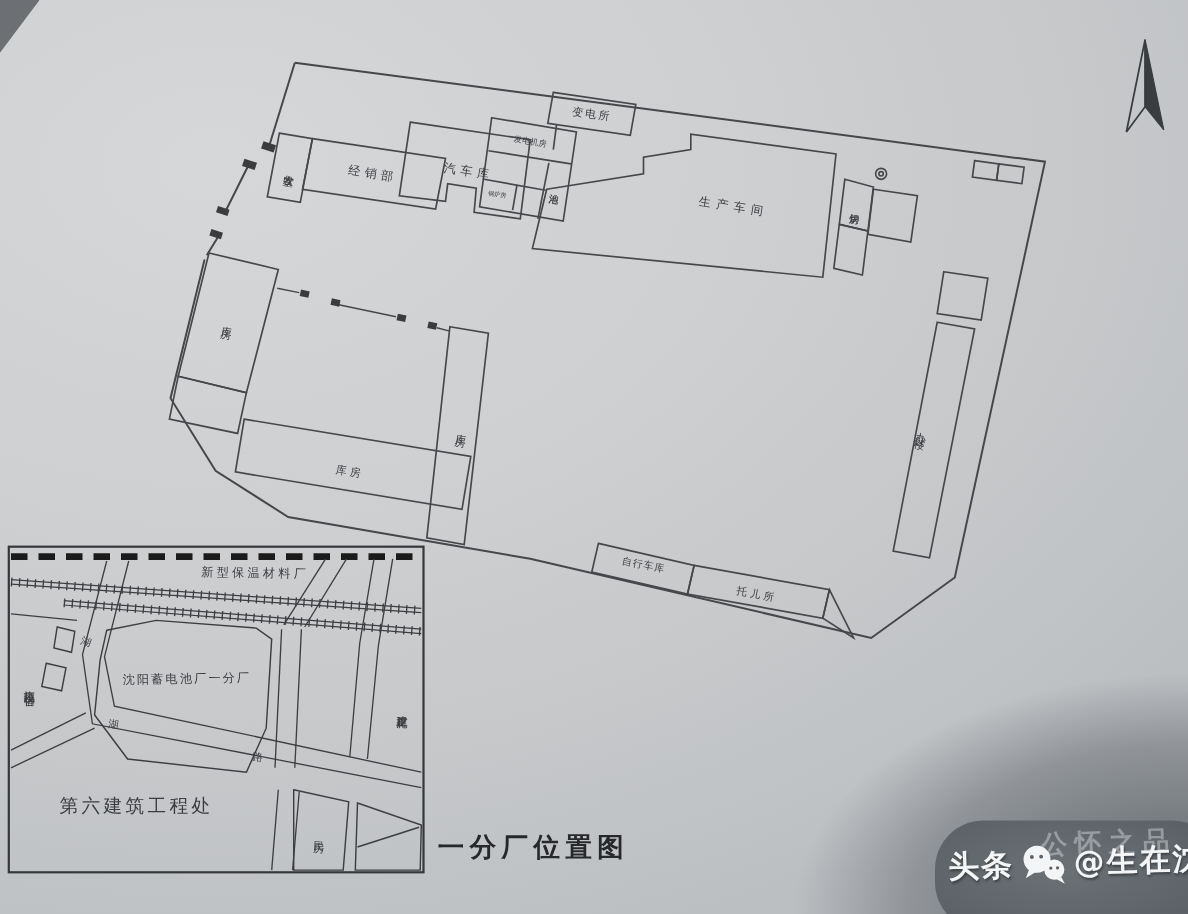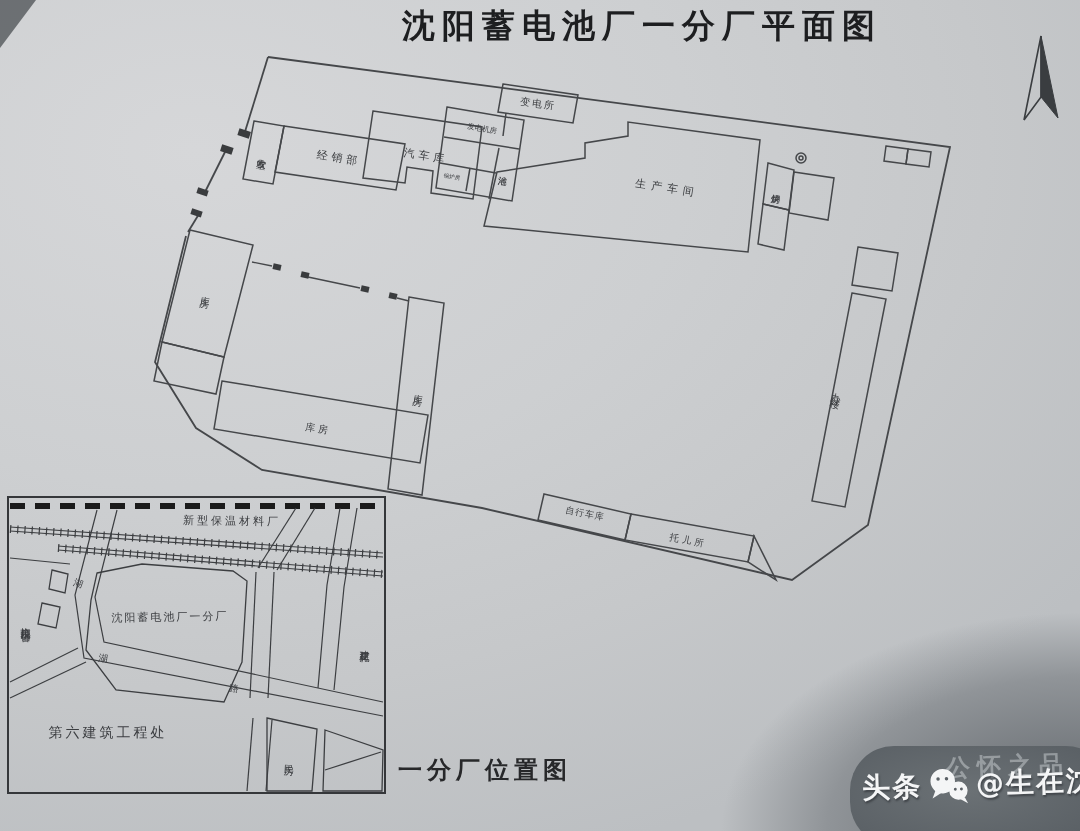--- a/index.html
+++ b/index.html
@@ -142,21 +142,20 @@
         <polygon points="97,573 142,564 233,571 247,581 242,662 224,702 116,690 86,650 91,600"></polygon>
         <polygon points="52,570 68,574 65,593 49,589"></polygon>
         <polygon points="42,603 60,607 56,628 38,624"></polygon>
         <polygon points="267,718 317,729 312,791 267,791"></polygon>
         <polygon points="325,730 383,750 382,791 323,791"></polygon>
         <line x1="325" y1="770" x2="381" y2="752"></line>
       </g>
     </g>
   </svg>
 
-  <div class="title">沈阳蓄电池厂一分厂平面图</div>
 
   <div class="lbl v" style="left:263px;top:152px;font-size:9.5px;transform:translate(-50%,-50%) rotate(10deg);">收发室</div>
   <div class="lbl" style="left:339px;top:158px;font-size:11px;letter-spacing:4px;transform:translate(-50%,-50%) rotate(9deg);">经销部</div>
   <div class="lbl" style="left:426px;top:156px;font-size:11px;letter-spacing:4px;transform:translate(-50%,-50%) rotate(9deg);">汽车库</div>
   <div class="lbl" style="left:482px;top:129px;font-size:7.5px;transform:translate(-50%,-50%) rotate(10deg);">发电机房</div>
   <div class="lbl v" style="left:504px;top:169px;font-size:9px;transform:translate(-50%,-50%) rotate(10deg);">浴池</div>
   <div class="lbl" style="left:452px;top:177px;font-size:5.5px;transform:translate(-50%,-50%) rotate(9deg);">锅炉房</div>
   <div class="lbl" style="left:538px;top:104px;font-size:10px;letter-spacing:2px;transform:translate(-50%,-50%) rotate(8deg);">变电所</div>
   <div class="lbl" style="left:667px;top:188px;font-size:11px;letter-spacing:5px;transform:translate(-50%,-50%) rotate(9deg);">生产车间</div>
   <div class="lbl v" style="left:777px;top:187px;font-size:9px;transform:translate(-50%,-50%) rotate(9deg);">锅炉房</div>
@@ -164,21 +163,21 @@
   <div class="lbl v" style="left:206px;top:290px;font-size:10px;letter-spacing:2px;transform:translate(-50%,-50%) rotate(9deg);">库房</div>
   <div class="lbl v" style="left:419px;top:388px;font-size:10px;letter-spacing:2px;transform:translate(-50%,-50%) rotate(9deg);">库房</div>
   <div class="lbl" style="left:318px;top:429px;font-size:10px;letter-spacing:3px;transform:translate(-50%,-50%) rotate(9deg);">库房</div>
   <div class="lbl" style="left:585px;top:514px;font-size:9px;letter-spacing:1px;transform:translate(-50%,-50%) rotate(11deg);">自行车库</div>
   <div class="lbl" style="left:688px;top:541px;font-size:9.5px;letter-spacing:3px;transform:translate(-50%,-50%) rotate(11deg);">托儿所</div>
 
   <div class="lbl" style="left:232px;top:521px;font-size:11px;letter-spacing:3px;transform:translate(-50%,-50%) rotate(1deg);">新型保温材料厂</div>
   <div class="lbl v" style="left:25px;top:622px;font-size:10px;letter-spacing:1px;transform:translate(-50%,-50%);">拖拉机厂宿舍</div>
   <div class="lbl" style="left:170px;top:617px;font-size:11px;letter-spacing:2px;transform:translate(-50%,-50%) rotate(-1deg);">沈阳蓄电池厂一分厂</div>
   <div class="lbl v" style="left:364px;top:644px;font-size:10px;letter-spacing:1px;transform:translate(-50%,-50%);">建材化工厂</div>
-  <div class="lbl" style="left:108px;top:733px;font-size:14px;letter-spacing:3px;transform:translate(-50%,-50%);">第六建筑工程处</div>
+  <div class="lbl" style="left:124px;top:733px;font-size:17px;letter-spacing:3px;transform:translate(-50%,-50%);">第六建筑工程处</div>
   <div class="lbl v" style="left:289px;top:757px;font-size:10px;transform:translate(-50%,-50%) rotate(3deg);">民房</div>
   <div class="lbl" style="left:78px;top:584px;font-size:9.5px;transform:translate(-50%,-50%) rotate(20deg);">湖</div>
   <div class="lbl" style="left:103px;top:659px;font-size:9.5px;transform:translate(-50%,-50%) rotate(8deg);">湖</div>
   <div class="lbl" style="left:234px;top:689px;font-size:9.5px;transform:translate(-50%,-50%) rotate(6deg);">路</div>
 
   <div class="caption">一分厂位置图</div>
 
   <div class="shade-br"></div>
   <div class="wm-capsule"></div>
   <div class="wm-faint">公怀之品</div>

